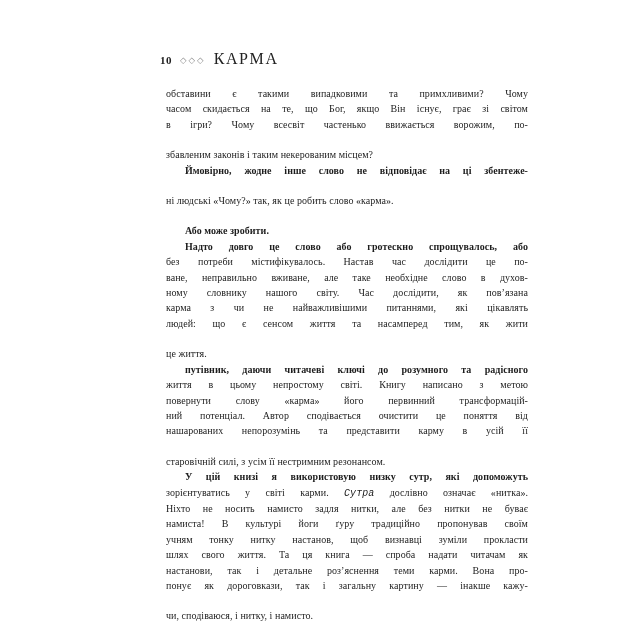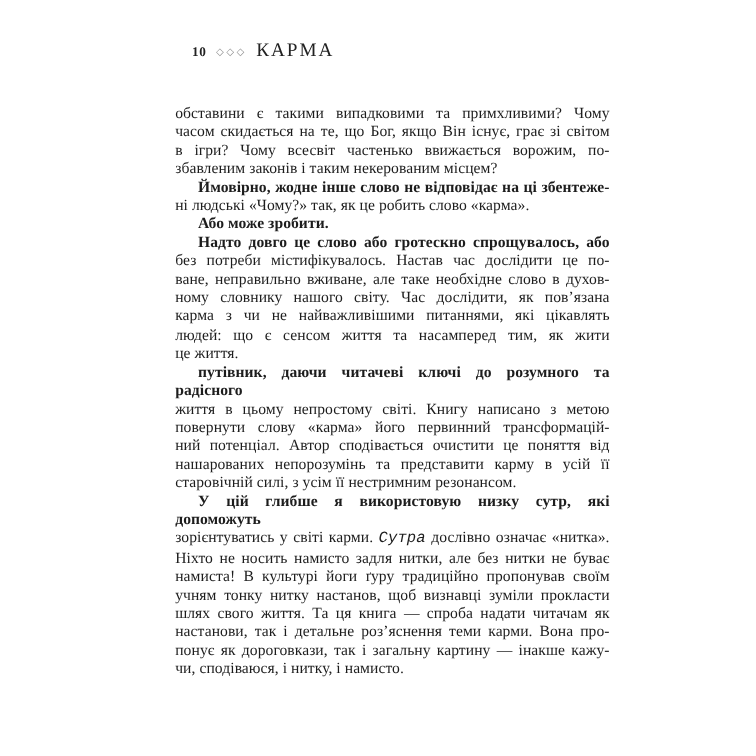--- a/index.html
+++ b/index.html
@@ -12,21 +12,21 @@
     width: 630px;
     height: 630px;
     background: #ffffff;
     overflow: hidden;
     font-family: "Liberation Serif", serif;
     color: #1d1d1d;
   }
   .running-header {
     position: absolute;
     left: 160px;
-    top: 34px;
+    top: 50px;
     display: flex;
     align-items: baseline;
     gap: 8px;
     font-size: 11px;
     color: #222222;
     white-space: nowrap;
   }
   .page-number {
     font-weight: bold;
     letter-spacing: 0.5px;
@@ -36,36 +36,37 @@
     letter-spacing: 2px;
     position: relative;
     top: -1px;
   }
   .book-title {
     font-size: 16px;
     letter-spacing: 1.6px;
   }
   .body-text {
     position: absolute;
-    left: 146px;
+    left: 166px;
     top: 86px;
     width: 362px;
-    font-size: 13px;
+    font-size: 10px;
     line-height: 15.4px;
     letter-spacing: 0.05px;
   }
   .para { margin: 0; }
   .para.indent .line:first-child { text-indent: 19px; font-weight: bold; }
   .line {
     text-align: justify;
     text-align-last: justify;
     min-height: 15.4px;
   }
   .line.last {
     text-align-last: left;
+    margin-top: 15px;
   }
   .line i { font-style: italic; font-family: Liberation Mono, monospace; }
 </style>
 </head>
 <body>
 
 <div class="page" style="color: rgb(29, 29, 29); background: rgb(255, 255, 255);">
 
   <div class="running-header">
     <span class="page-number">10</span>
@@ -98,21 +99,21 @@
       </div>
       <div class="para indent">
         <div class="line">путівник, даючи читачеві ключі до розумного та радісного</div>
         <div class="line">життя в цьому непростому світі. Книгу написано з метою</div>
         <div class="line">повернути слову «карма» його первинний трансформацій-</div>
         <div class="line">ний потенціал. Автор сподівається очистити це поняття від</div>
         <div class="line">нашарованих непорозумінь та представити карму в усій її</div>
         <div class="line last">старовічній силі, з усім її нестримним резонансом.</div>
       </div>
       <div class="para indent">
-        <div class="line">У цій глибше я використовую низку сутр, які допоможуть</div>
+        <div class="line">У цій книзі я використовую низку сутр, які допоможуть</div>
         <div class="line">зорієнтуватись у світі карми. <i>Сутра</i> дослівно означає «нитка».</div>
         <div class="line">Ніхто не носить намисто задля нитки, але без нитки не буває</div>
         <div class="line">намиста! В культурі йоги ґуру традиційно пропонував своїм</div>
         <div class="line">учням тонку нитку настанов, щоб визнавці зуміли прокласти</div>
         <div class="line">шлях свого життя. Та ця книга — спроба надати читачам як</div>
         <div class="line">настанови, так і детальне роз’яснення теми карми. Вона про-</div>
         <div class="line">понує як дороговкази, так і загальну картину — інакше кажу-</div>
         <div class="line last">чи, сподіваюся, і нитку, і намисто.</div>
       </div>
     </div>

